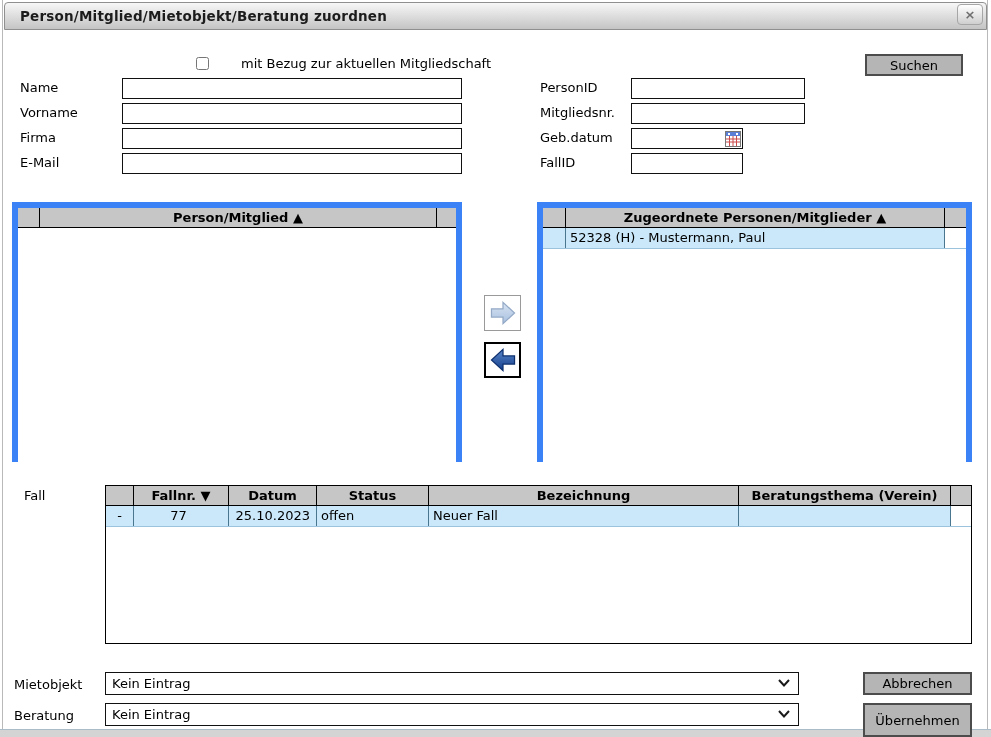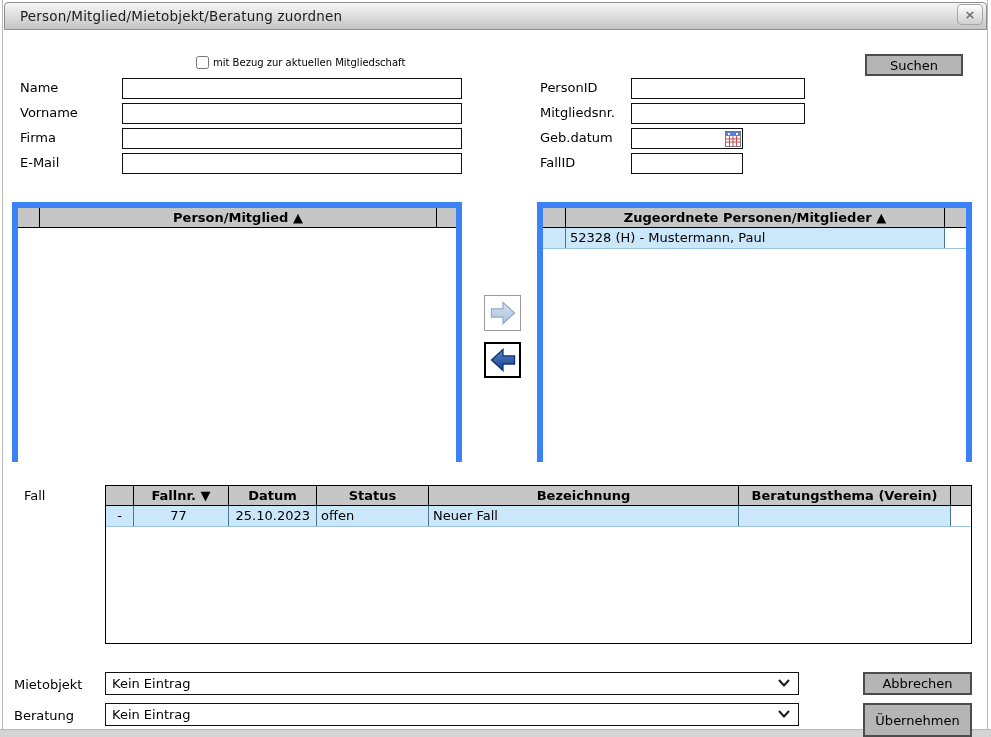--- a/index.html
+++ b/index.html
@@ -8,29 +8,29 @@
 
   
   .edge-left  { position:absolute; left:2px; top:0; width:1px; height:737px; background:#b9b9b9; }
   .edge-right { position:absolute; left:987px; top:0; width:1px; height:737px; background:#b9b9b9; }
   .bottom-strip { position:absolute; left:0; top:729px; width:991px; height:8px; background:#d4d4d4; border-top:1px solid #a9bcc7; }
 
   
   .titlebar { position:absolute; left:4px; top:2px; width:983px; height:28px;
     background:linear-gradient(#f7f7f7,#c4c4c4); border:1px solid #8f8f8f; border-radius:4px 4px 0 0;
     display:flex; align-items:center; }
-  .titlebar .title { font-size:13.5px; font-weight:normal; color:#1c1c1c; padding-left:15px; letter-spacing:.2px; }
+  .titlebar .title { font-size:13.5px; font-weight:bold; color:#1c1c1c; padding-left:15px; letter-spacing:.2px; }
   .close-btn { position:absolute; right:8px; top:4px; width:26px; height:21px; border:1px solid #a6a6a6; border-radius:4px;
     background:linear-gradient(#ffffff,#cfcfcf); display:flex; align-items:center; justify-content:center;
     color:#6e6e6e; font-weight:bold; font-size:13px; cursor:pointer; }
 
   
   .chk-row { position:absolute; left:196px; top:56px; display:flex; align-items:center; gap:4px; }
   .chk-row input { width:13px; height:13px; }
-  .chk-row label { font-size:10px; color:#000; }
+  .chk-row label { font-size:13px; color:#000;margin-left:28px; }
   .btn { background:#b5b5b5; border:2px solid #4c4c4c; font-size:13px; color:#000; display:flex; align-items:center; justify-content:center; cursor:pointer; }
   .btn-suchen { position:absolute; left:865px; top:54px; width:98px; height:22px; }
 
   
   .f-label { position:absolute; font-size:13px; color:#000; line-height:20px; }
   .f-input { position:absolute; height:21px; border:1.5px solid #111; font-size:13px; padding:0 4px; background:#fff; }
   .date-wrap { position:absolute; left:631px; top:128px; width:112px; height:21px; border:1.5px solid #111; background:#fff; display:flex; align-items:center; }
   .date-wrap input { flex:1 1 auto; width:70px; border:none; outline:none; height:16px; font-size:13px; padding:0 2px; }
   .date-wrap .cal { flex:0 0 auto; margin-right:1px; cursor:pointer; display:flex; }
 

